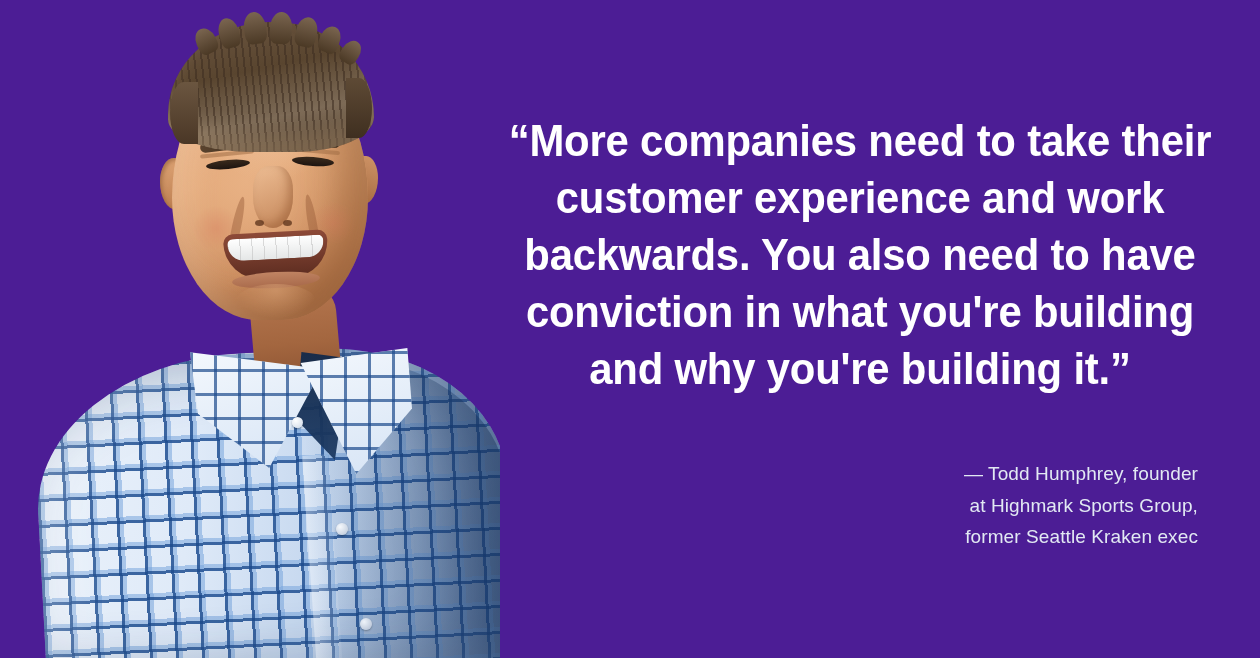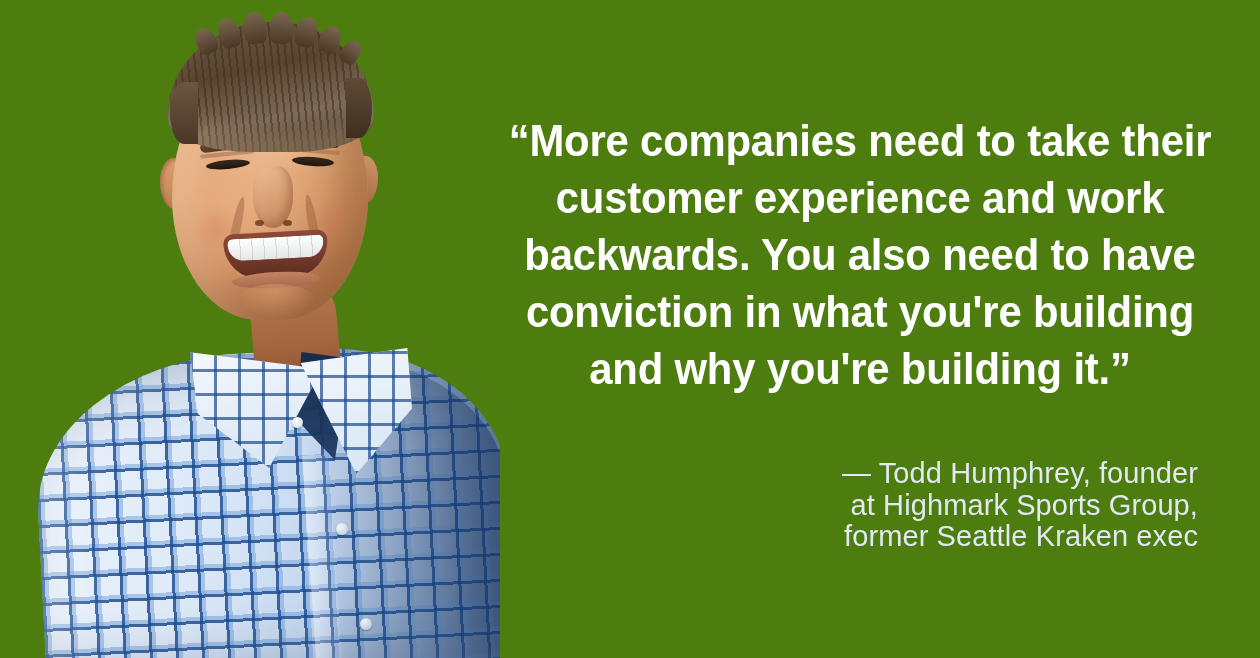--- a/index.html
+++ b/index.html
@@ -254,31 +254,31 @@
     white-space:pre-line;
     text-rendering:optimizeLegibility;
   }
 
   #attribution {
     position:absolute;
     left:486px; top:458px;
     width:712px;
     text-align:right;
     color:#e2e9f3;
-    font-size:29px;
+    font-size:19px;
     line-height:31.5px;
     font-weight:400;
     white-space:pre-line;
     letter-spacing:0.1px;
   }
 </style>
 </head>
 <body>
 
-<div id="card" style="background: #4d7c0f;">
+<div id="card" style="background: #4c1d95;">
 
   <div id="portrait">
 
     <div class="shirt"></div>
     <div class="shirt-shadowR"></div>
     <div class="placket"></div>
     <div class="btn2"></div>
     <div class="btn3"></div>
 
     <div class="neck"></div>

